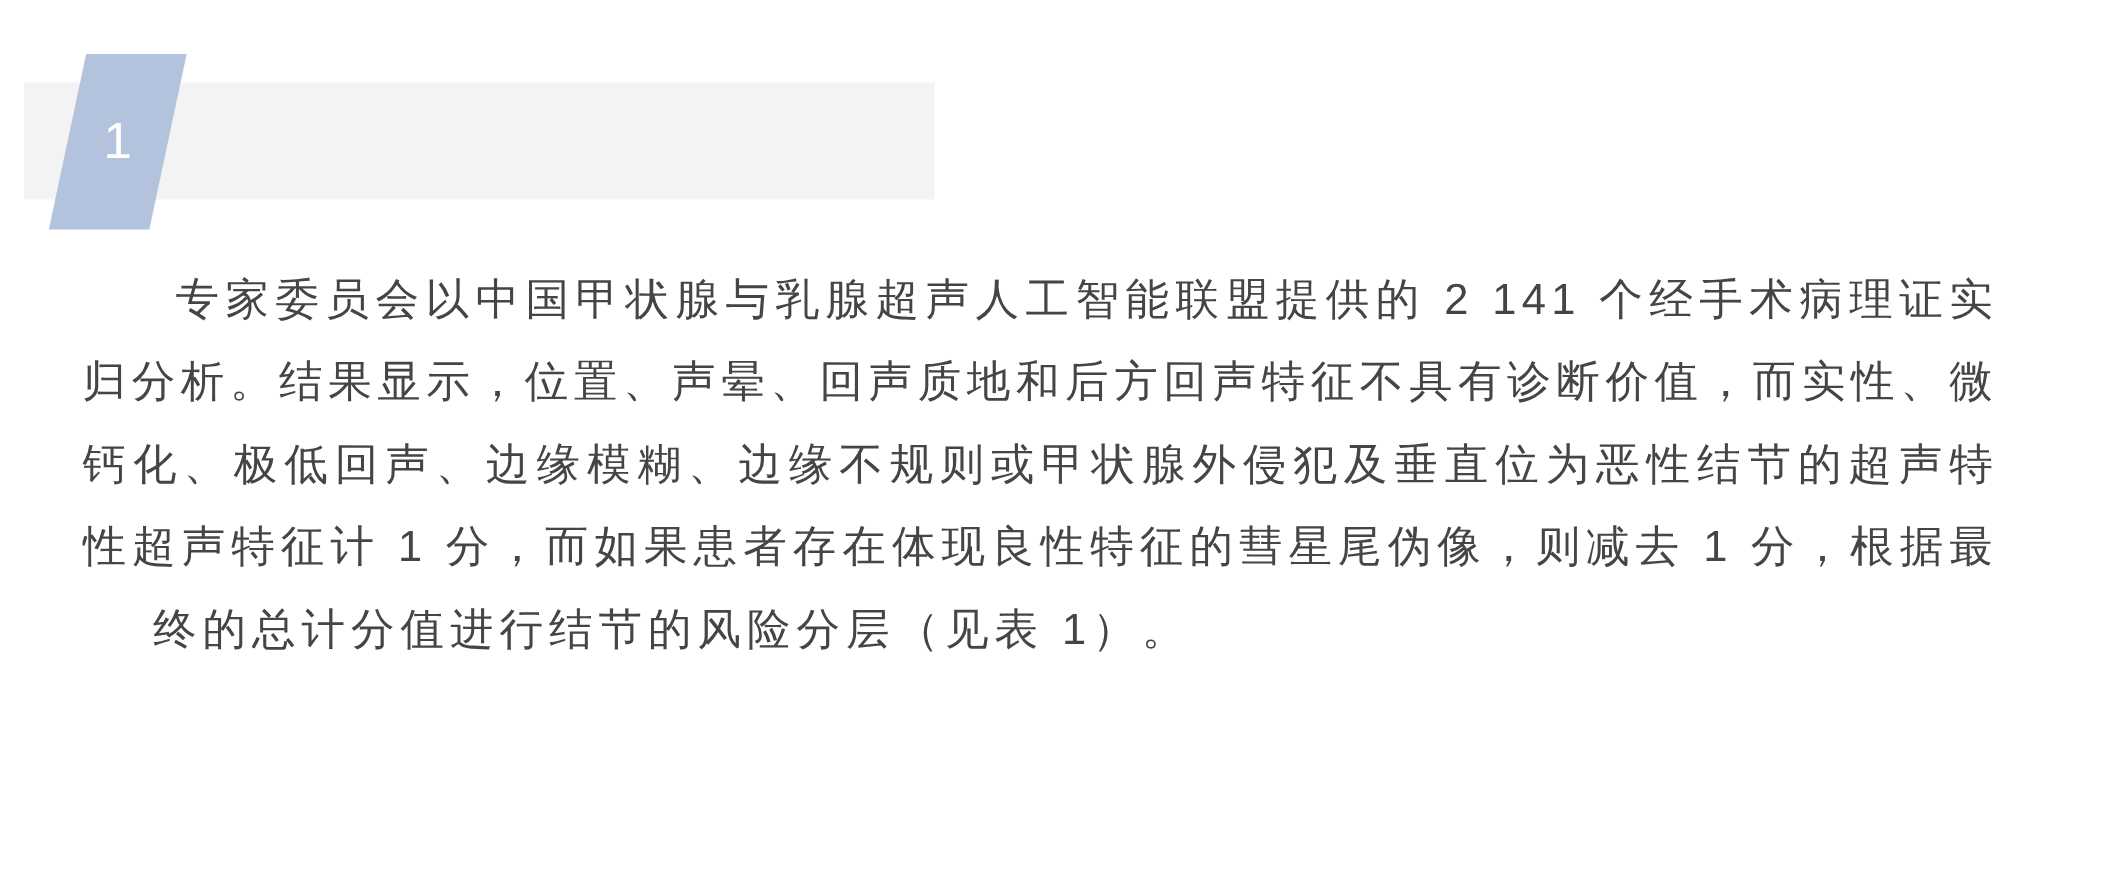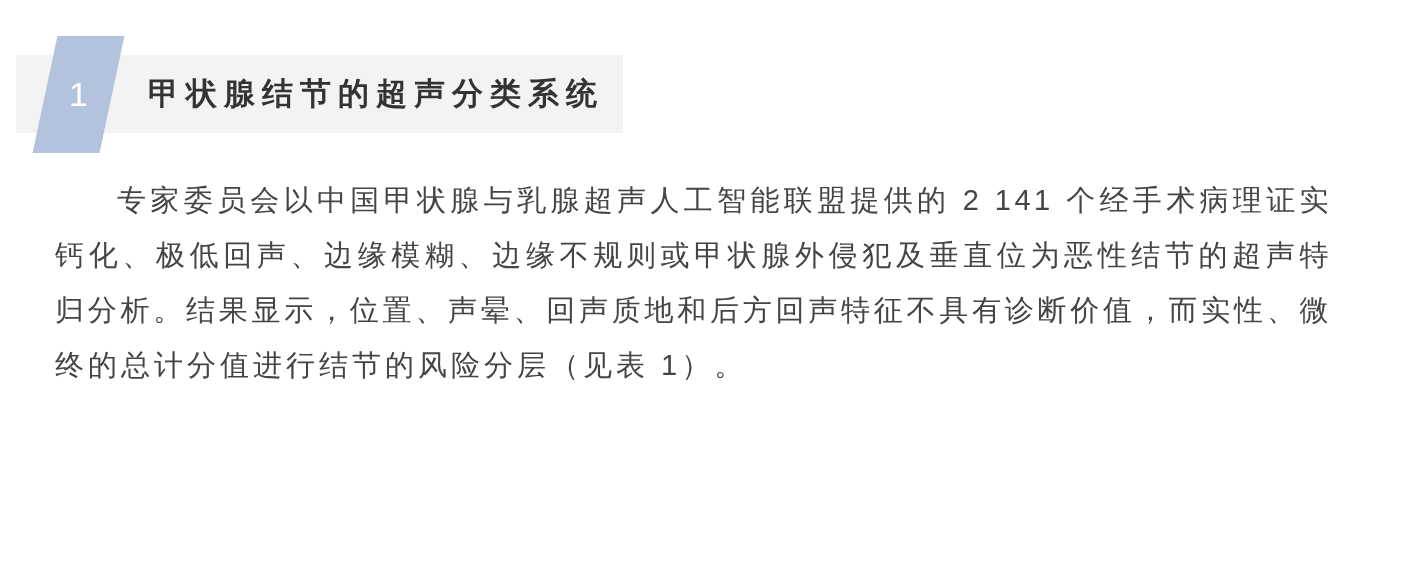--- a/index.html
+++ b/index.html
@@ -71,35 +71,36 @@
     text-align-last: justify;
     overflow: hidden;
   }
   .para .line.first {
     text-indent: 62px;
   }
   .para .line.last {
     text-align: right;
     text-align-last: left;
     letter-spacing: 4px;
+    margin-left: 47px;
   }
 </style>
 </head>
 <body>
 
 <div class="page">
 
   <div class="header-bar"></div>
 
   <div class="section-badge">
     <span class="num">1</span>
   </div>
 
-  <h1 class="section-title">甲状腺结节的超声分类系统</h1>
 
   <div class="para">
     <div class="line first">专家委员会以中国甲状腺与乳腺超声人工智能联盟提供的 2 141 个经手术病理证实的</div>
+    <div class="line">归分析。结果显示，位置、声晕、回声质地和后方回声特征不具有诊断价值，而实性、微</div>
     <div class="line">钙化、极低回声、边缘模糊、边缘不规则或甲状腺外侵犯及垂直位为恶性结节的超声特</div>
-    <div class="line">归分析。结果显示，位置、声晕、回声质地和后方回声特征不具有诊断价值，而实性、微</div>
+    <div class="line">性超声特征计 1 分，而如果患者存在体现良性特征的彗星尾伪像，则减去 1 分，根据最</div>
     <div class="line last">终的总计分值进行结节的风险分层（见表 1）。</div>
   </div>
 
 </div>
 
 </body></html>

